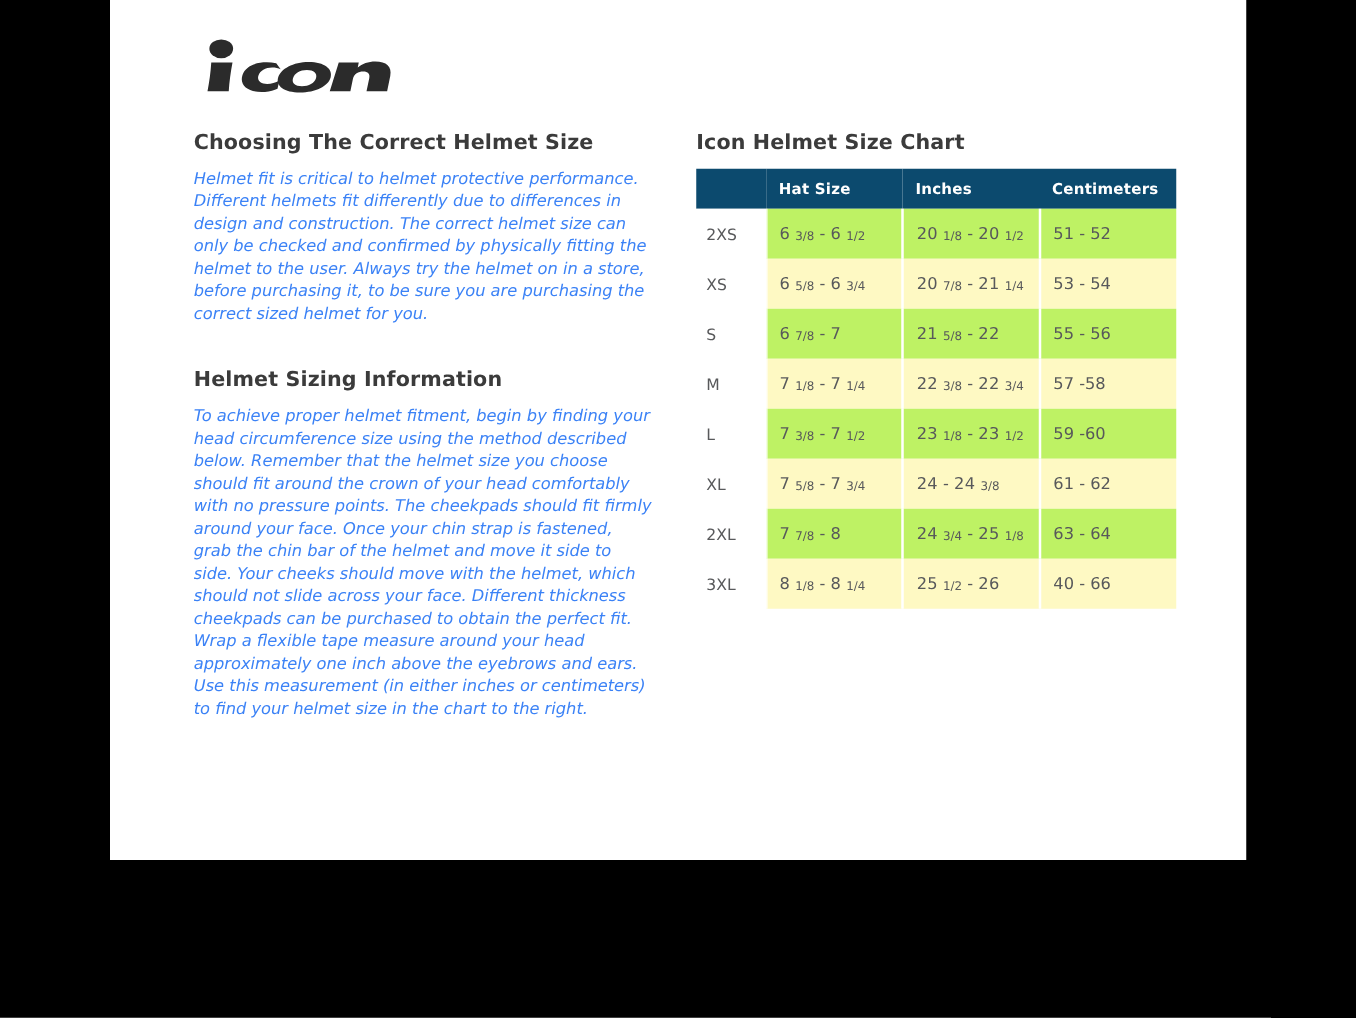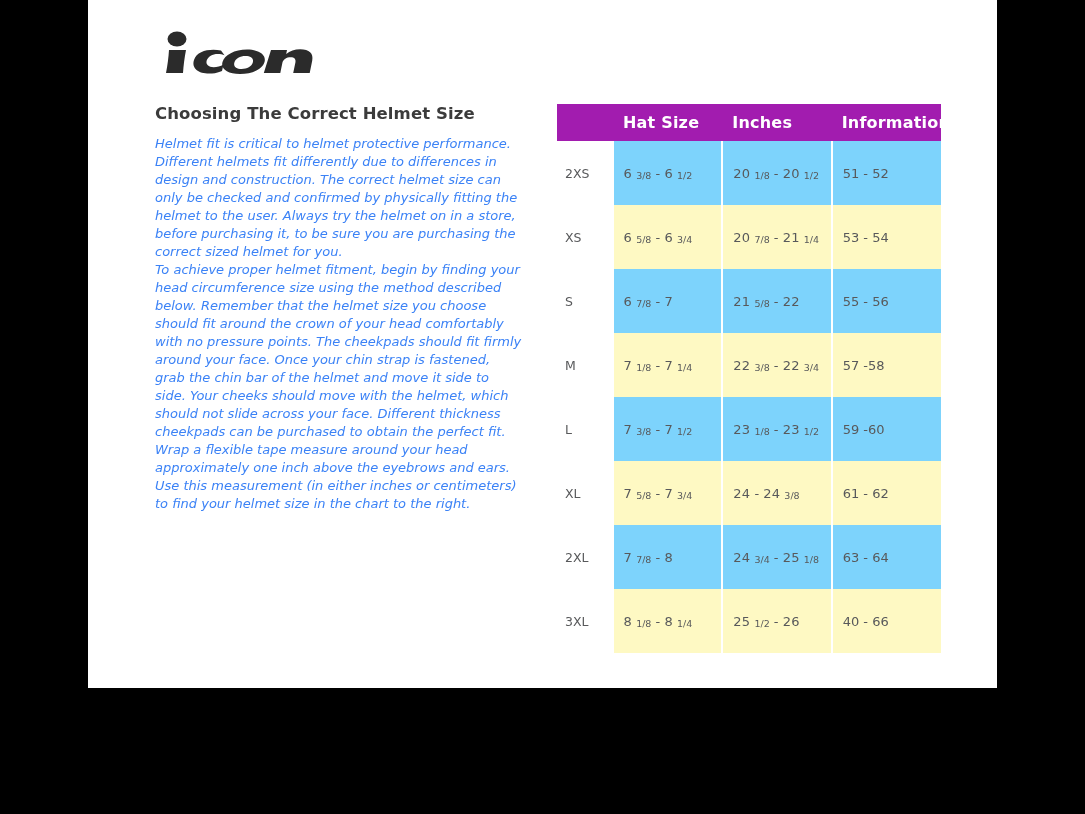--- a/index.html
+++ b/index.html
@@ -70,48 +70,48 @@
     font-style: italic;
   }
 
   
   table.size-chart {
     border-collapse: collapse;
     width: 384px;
     table-layout: fixed;
   }
   table.size-chart th {
-    background: #a21caf;
+    background: #0c4a6e;
     color: #ffffff;
-    font-size: 16px;
+    font-size: 12px;
     font-weight: bold;
     text-align: left;
     padding: 9px 10px;
     letter-spacing: .2px;
   }
   table.size-chart th.corner {
     width: 38px;
     padding-left: 8px;
   }
   table.size-chart td {
     font-size: 13px;
     color: #58595b;
-    padding: 20px 10px;
+    padding: 8px 10px;
     vertical-align: middle;
     height: 24px;
   }
   table.size-chart td.label {
     background: #ffffff;
     color: #58595b;
     font-size: 12.5px;
     text-align: left;
     padding-left: 8px;
     border-right: 1px solid #ffffff;
   }
-  tr.row-odd td { background: #7dd3fc; }
+  tr.row-odd td { background: #bef264; }
   tr.row-even td { background: #fef9c3; }
   tr.row-odd td.label,
   tr.row-even td.label { background: #ffffff; }
   table.size-chart td.cell {
     border-right: 2px solid #ffffff;
   }
   table.size-chart td.cell.last { border-right: none; }
 
   .frac {
     font-size: 9.5px;
@@ -152,34 +152,36 @@
       </svg>
     </div>
 
     <div class="cols">
 
       <div class="col-left">
 
         <h2 class="section-title">Choosing The Correct Helmet Size</h2>
         <p class="body-text">Helmet fit is critical to helmet protective performance. Different helmets fit differently due to differences in design and construction. The correct helmet size can only be checked and confirmed by physically fitting the helmet to the user. Always try the helmet on in a store, before purchasing it, to be sure you are purchasing the correct sized helmet for you.</p>
 
+        <h2 class="section-title spaced">Helmet Sizing Information</h2>
         <p class="body-text">To achieve proper helmet fitment, begin by finding your head circumference size using the method described below. Remember that the helmet size you choose should fit around the crown of your head comfortably with no pressure points. The cheekpads should fit firmly around your face. Once your chin strap is fastened, grab the chin bar of the helmet and move it side to side. Your cheeks should move with the helmet, which should not slide across your face. Different thickness cheekpads can be purchased to obtain the perfect fit.</p>
 
         <p class="body-text">Wrap a flexible tape measure around your head approximately one inch above the eyebrows and ears. Use this measurement (in either inches or centimeters) to find your helmet size in the chart to the right.</p>
       </div>
 
       <div class="col-right">
+        <h2 class="section-title">Icon Helmet Size Chart</h2>
 
         <table class="size-chart">
           <thead>
             <tr>
               <th class="corner"></th>
               <th>Hat Size</th>
               <th>Inches</th>
-              <th>Information</th>
+              <th>Centimeters</th>
             </tr>
           </thead>
           <tbody id="chart-body">
               <tr class="row-odd">
                 <td class="label">2XS</td>
                 <td class="cell"><span class="numpart">6</span> <span class="frac">3/8</span> - <span class="numpart">6</span> <span class="frac">1/2</span></td>
                 <td class="cell"><span class="numpart">20</span> <span class="frac">1/8</span> - <span class="numpart">20</span> <span class="frac">1/2</span></td>
                 <td class="cell last">51 - 52</td>
               </tr>
               <tr class="row-even">

